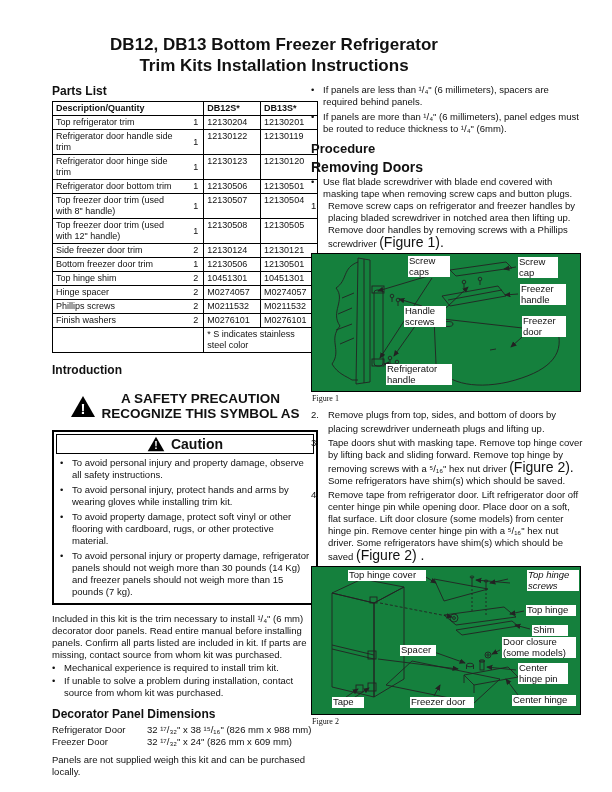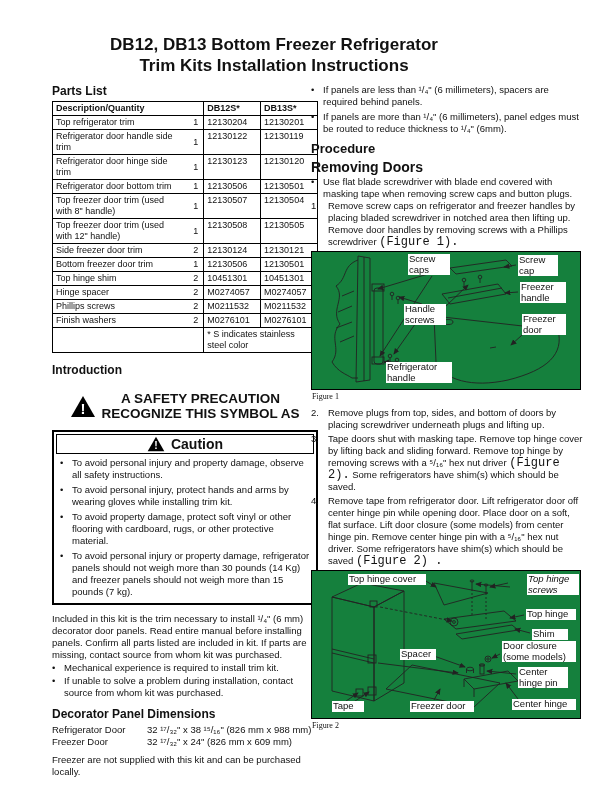--- a/index.html
+++ b/index.html
@@ -44,21 +44,21 @@
 
   
   .dim-row { display:flex; font-size:9.5px; line-height:12px; }
   .dim-row .lbl { width:95px; flex:0 0 95px; }
 
   
   .top-bullets .bullet-item { margin:0 0 3px 0; }
   .step { display:flex; font-size:9.5px; line-height:12px; margin-bottom:2px; }
   .step .step-num { width:17px; flex:0 0 17px; }
   .step .step-text { flex:1; }
-  .figref { font-family:Liberation Mono, monospace; font-size:12px; }
+  .figref { font-family:Liberation Sans, sans-serif; font-size:14px; }
 
   
   .fig-box { position:relative; border:1px solid #000; width:270px; background:#15803d; margin-top:3px; }
   .fig1 { height:139px; }
   .fig2 { height:149px; }
   .fig-box svg.art { position:absolute; left:0; top:0; }
   .fig-label { position:absolute; font-size:9.5px; line-height:10.5px; background:#fff; padding:0 1px; }
   .fig-caption { font-family:"Liberation Serif","DejaVu Serif",serif; font-size:8px; margin:2px 0 6px 1px; } .mt6{margin-top:6px;} .mt8{margin-top:8px;} .mt10{margin-top:10px;}
   .warn-tri { flex:0 0 auto; }
 </style>
@@ -264,21 +264,21 @@
 
     <div class="sec-h mt8">Decorator Panel Dimensions</div>
     <div class="dim-row">
       <span class="lbl">Refrigerator Door</span>
       <span>32 ¹⁷/₃₂" x 38 ¹⁵/₁₆" (826 mm x 988 mm)</span>
     </div>
     <div class="dim-row">
       <span class="lbl">Freezer Door</span>
       <span>32 ¹⁷/₃₂" x 24" (826 mm x 609 mm)</span>
     </div>
-    <p class="body-text mt6">Freezer are not supplied with this kit and can be purchased locally.</p>
+    <p class="body-text mt6">Panels are not supplied weigh this kit and can be purchased locally.</p>
   </div>
 
   <div class="col-right">
 
     <div class="top-bullets">
       <div class="bullet-item">
         <span class="marker">•</span>
         <span class="btext">If panels are less than ¹/₄" (6 millimeters), spacers are required behind panels.</span>
       </div>
       <div class="bullet-item">

